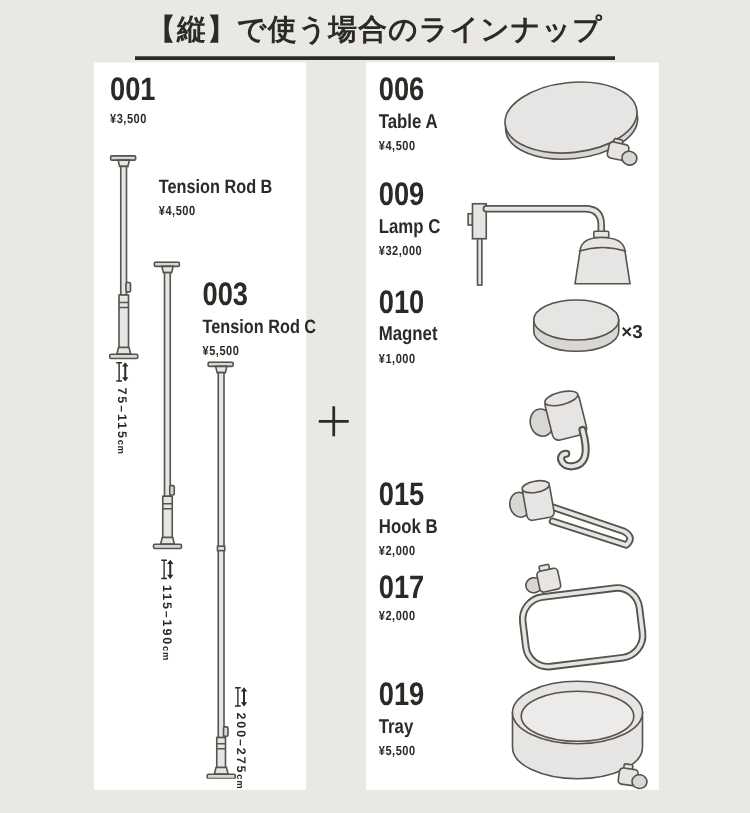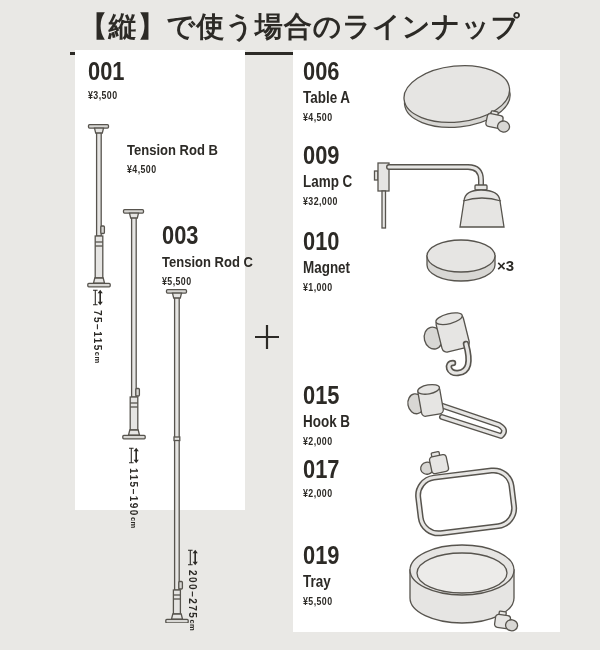--- a/index.html
+++ b/index.html
@@ -5,26 +5,26 @@
   html,body{margin:0;padding:0;}
   body{
     width:600px;height:650px;position:relative;overflow:hidden;
     background:var(--c-bg,#e9e8e5);
     font-family:"Liberation Sans","DejaVu Sans",sans-serif;
     color:var(--c-ink,#2c2a26);
   }
   .stage{position:absolute;inset:0;}
   .title-wrap{position:absolute;top:6px;left:0;width:600px;text-align:center;}
   .title{
-    display:inline-block;font-size:28px;font-weight:bold;letter-spacing:1px;
+    display:inline-block;font-size:23px;font-weight:bold;letter-spacing:1px;
     padding:2px 10px 6px;border-bottom:3px solid var(--c-ink,#2c2a26);text-align:center;
   }
   .panel{position:absolute;top:50px;background:var(--c-panel,#ffffff);}
-  .panel.left{left:75px;width:170px;height:460px;}
-  .panel.right{left:293px;width:267px;height:582px;}
+  .panel.left{left:75px;width:170px;height:582px;}
+  .panel.right{left:293px;width:234px;height:582px;}
   .prod{position:absolute;white-space:nowrap;}
   .pid{font-size:26px;font-weight:bold;line-height:27px;}
   .pname{font-size:15.5px;font-weight:bold;line-height:19px;margin-top:3px;}
   .acc .pname{font-size:16px;}
   .pprice{font-size:10.5px;font-weight:bold;line-height:13px;margin-top:3px;letter-spacing:.5px;}
   .cond{display:inline-block;transform:scaleX(.84);transform-origin:0 50%;}
   .prod>div{display:block;}
   .art{position:absolute;}
   .range{position:absolute;display:flex;flex-direction:column;align-items:center;gap:4px;width:18px;}
   .vtext{writing-mode:vertical-rl;font-size:10px;font-weight:bold;letter-spacing:1.5px;}

